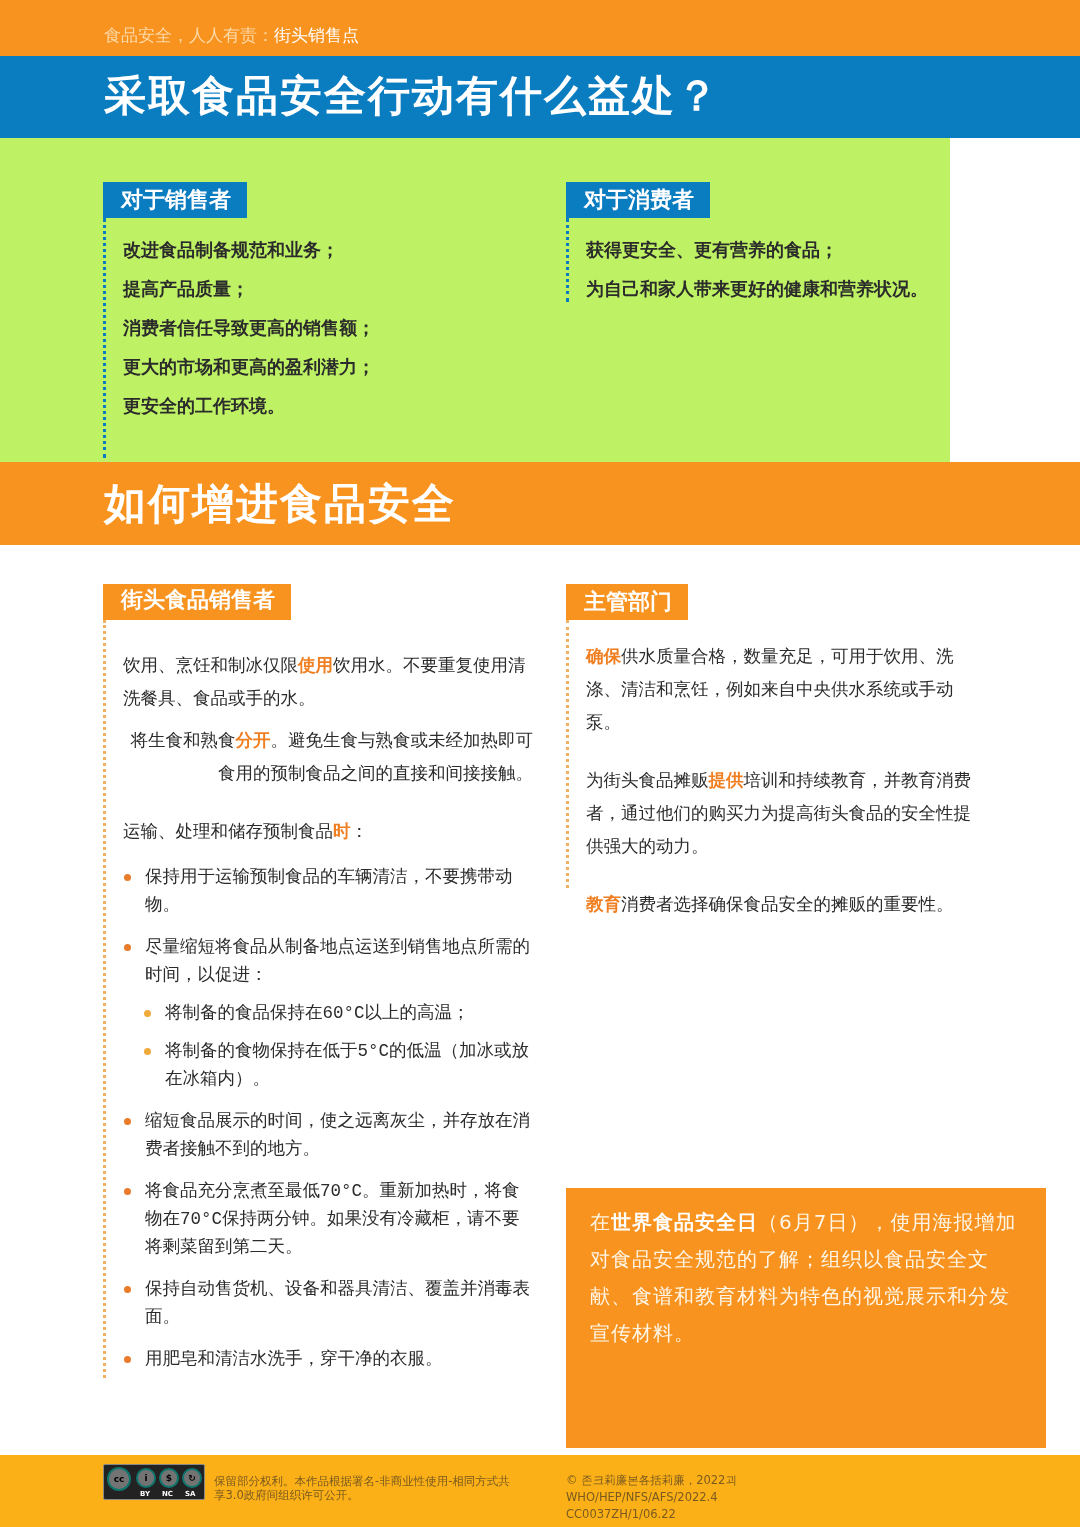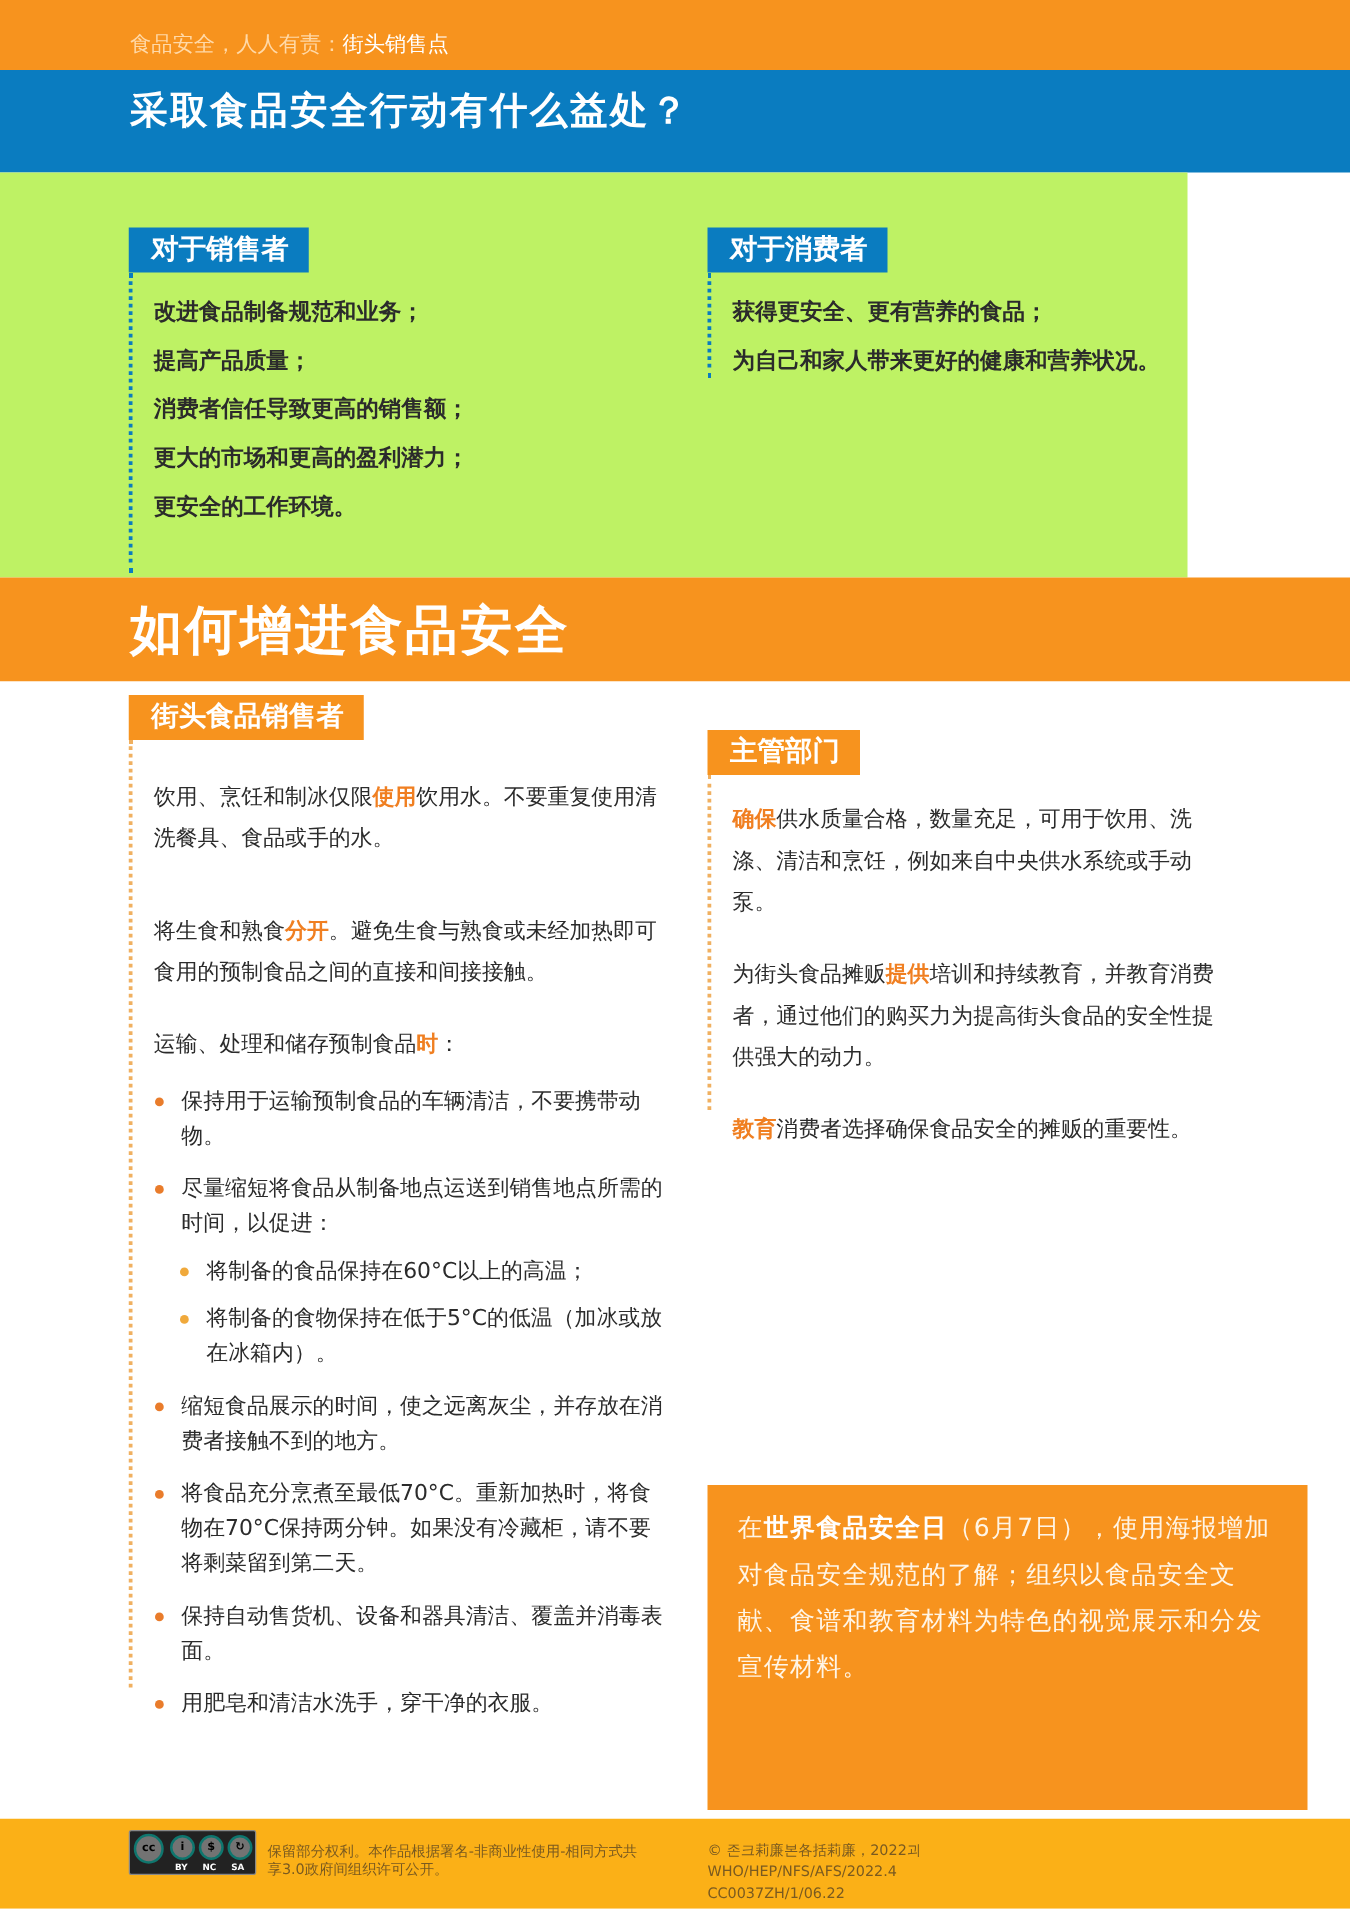--- a/index.html
+++ b/index.html
@@ -4,21 +4,21 @@
 <style>
   * { box-sizing: border-box; margin: 0; padding: 0; }
   html, body { width: 1080px; height: 1527px; overflow: hidden; }
   body { font-family: "DejaVu Sans", "Liberation Sans", sans-serif; background: #ffffff; color: #2b2b2b; position: relative; }
 
   .top-strip { position: absolute; left: 0; top: 0; width: 1080px; height: 56px; background: #f7931e; }
   .top-strip .subtitle { position: absolute; left: 104px; top: 24px; font-size: 17px; color: #ffd9a8; }
   .top-strip .subtitle b { color: #ffffff; font-weight: normal; }
 
   .banner-blue { position: absolute; left: 0; top: 56px; width: 1080px; height: 82px; background: #0a7cc0; }
-  .banner-blue h1 { position: absolute; left: 104px; top: 12px; font-size: 30px; font-weight: bold; color: #ffffff; letter-spacing: 2px; }
+  .banner-blue h1 { position: absolute; left: 104px; top: 12px; font-size: 42px; font-weight: bold; color: #ffffff; letter-spacing: 2px; }
 
   .benefits { position: absolute; left: 0; top: 138px; width: 950px; height: 324px; background: #bef264; }
 
   .col-box { position: absolute; }
   .tag { display: inline-block; height: 36px; line-height: 36px; padding: 0 16px 0 18px; font-size: 22px; font-weight: bold; color: #ffffff; }
   .tag.blue { background: #0a7cc0; }
   .tag.orange { background: #f7931e; }
   .dotline { position: absolute; left: 0; width: 0; border-left: 3px dotted #0a7cc0; }
   .dotline.orange { border-left-color: #f0b060; }
 
@@ -78,25 +78,25 @@
       <li>获得更安全、更有营养的食品；</li>
       <li>为自己和家人带来更好的健康和营养状况。</li>
     </ul>
   </div>
 </div>
 
 <div class="banner-orange">
   <h1>如何增进食品安全</h1>
 </div>
 
-<div class="col-box" style="left:103px; top:556px; width:430px;">
+<div class="col-box" style="left:103px; top:584px; width:430px;font-family:Liberation Mono, monospace;">
   <div class="tag orange">街头食品销售者</div>
   <div class="dotline orange" style="top:36px; height:758px;"></div>
   <p class="para" style="margin-top:30px;"><span>饮用、烹饪和制冰仅限</span><span class="hl">使用</span><span>饮用水。不要重复使用清洗餐具、食品或手的水。</span></p>
-  <p class="para" style="margin-top:41px;"><span>将生食和熟食</span><span class="hl">分开</span><span>。避免生食与熟食或未经加热即可食用的预制食品之间的直接和间接接触。</span></p>
+  <p class="para" style="margin-top:9px;text-align:right;"><span>将生食和熟食</span><span class="hl">分开</span><span>。避免生食与熟食或未经加热即可食用的预制食品之间的直接和间接接触。</span></p>
   <p class="para" style="margin-top:25px;"><span>运输、处理和储存预制食品</span><span class="hl">时</span><span>：</span></p>
   <ul class="bul" style="margin-top:14px;">
     <li>保持用于运输预制食品的车辆清洁，不要携带动物。</li>
     <li>尽量缩短将食品从制备地点运送到销售地点所需的时间，以促进：</li>
   </ul>
   <ul class="bul sub">
     <li>将制备的食品保持在60°C以上的高温；</li>
     <li>将制备的食物保持在低于5°C的低温（加冰或放在冰箱内）。</li>
   </ul>
   <ul class="bul" style="margin-top:14px;">

